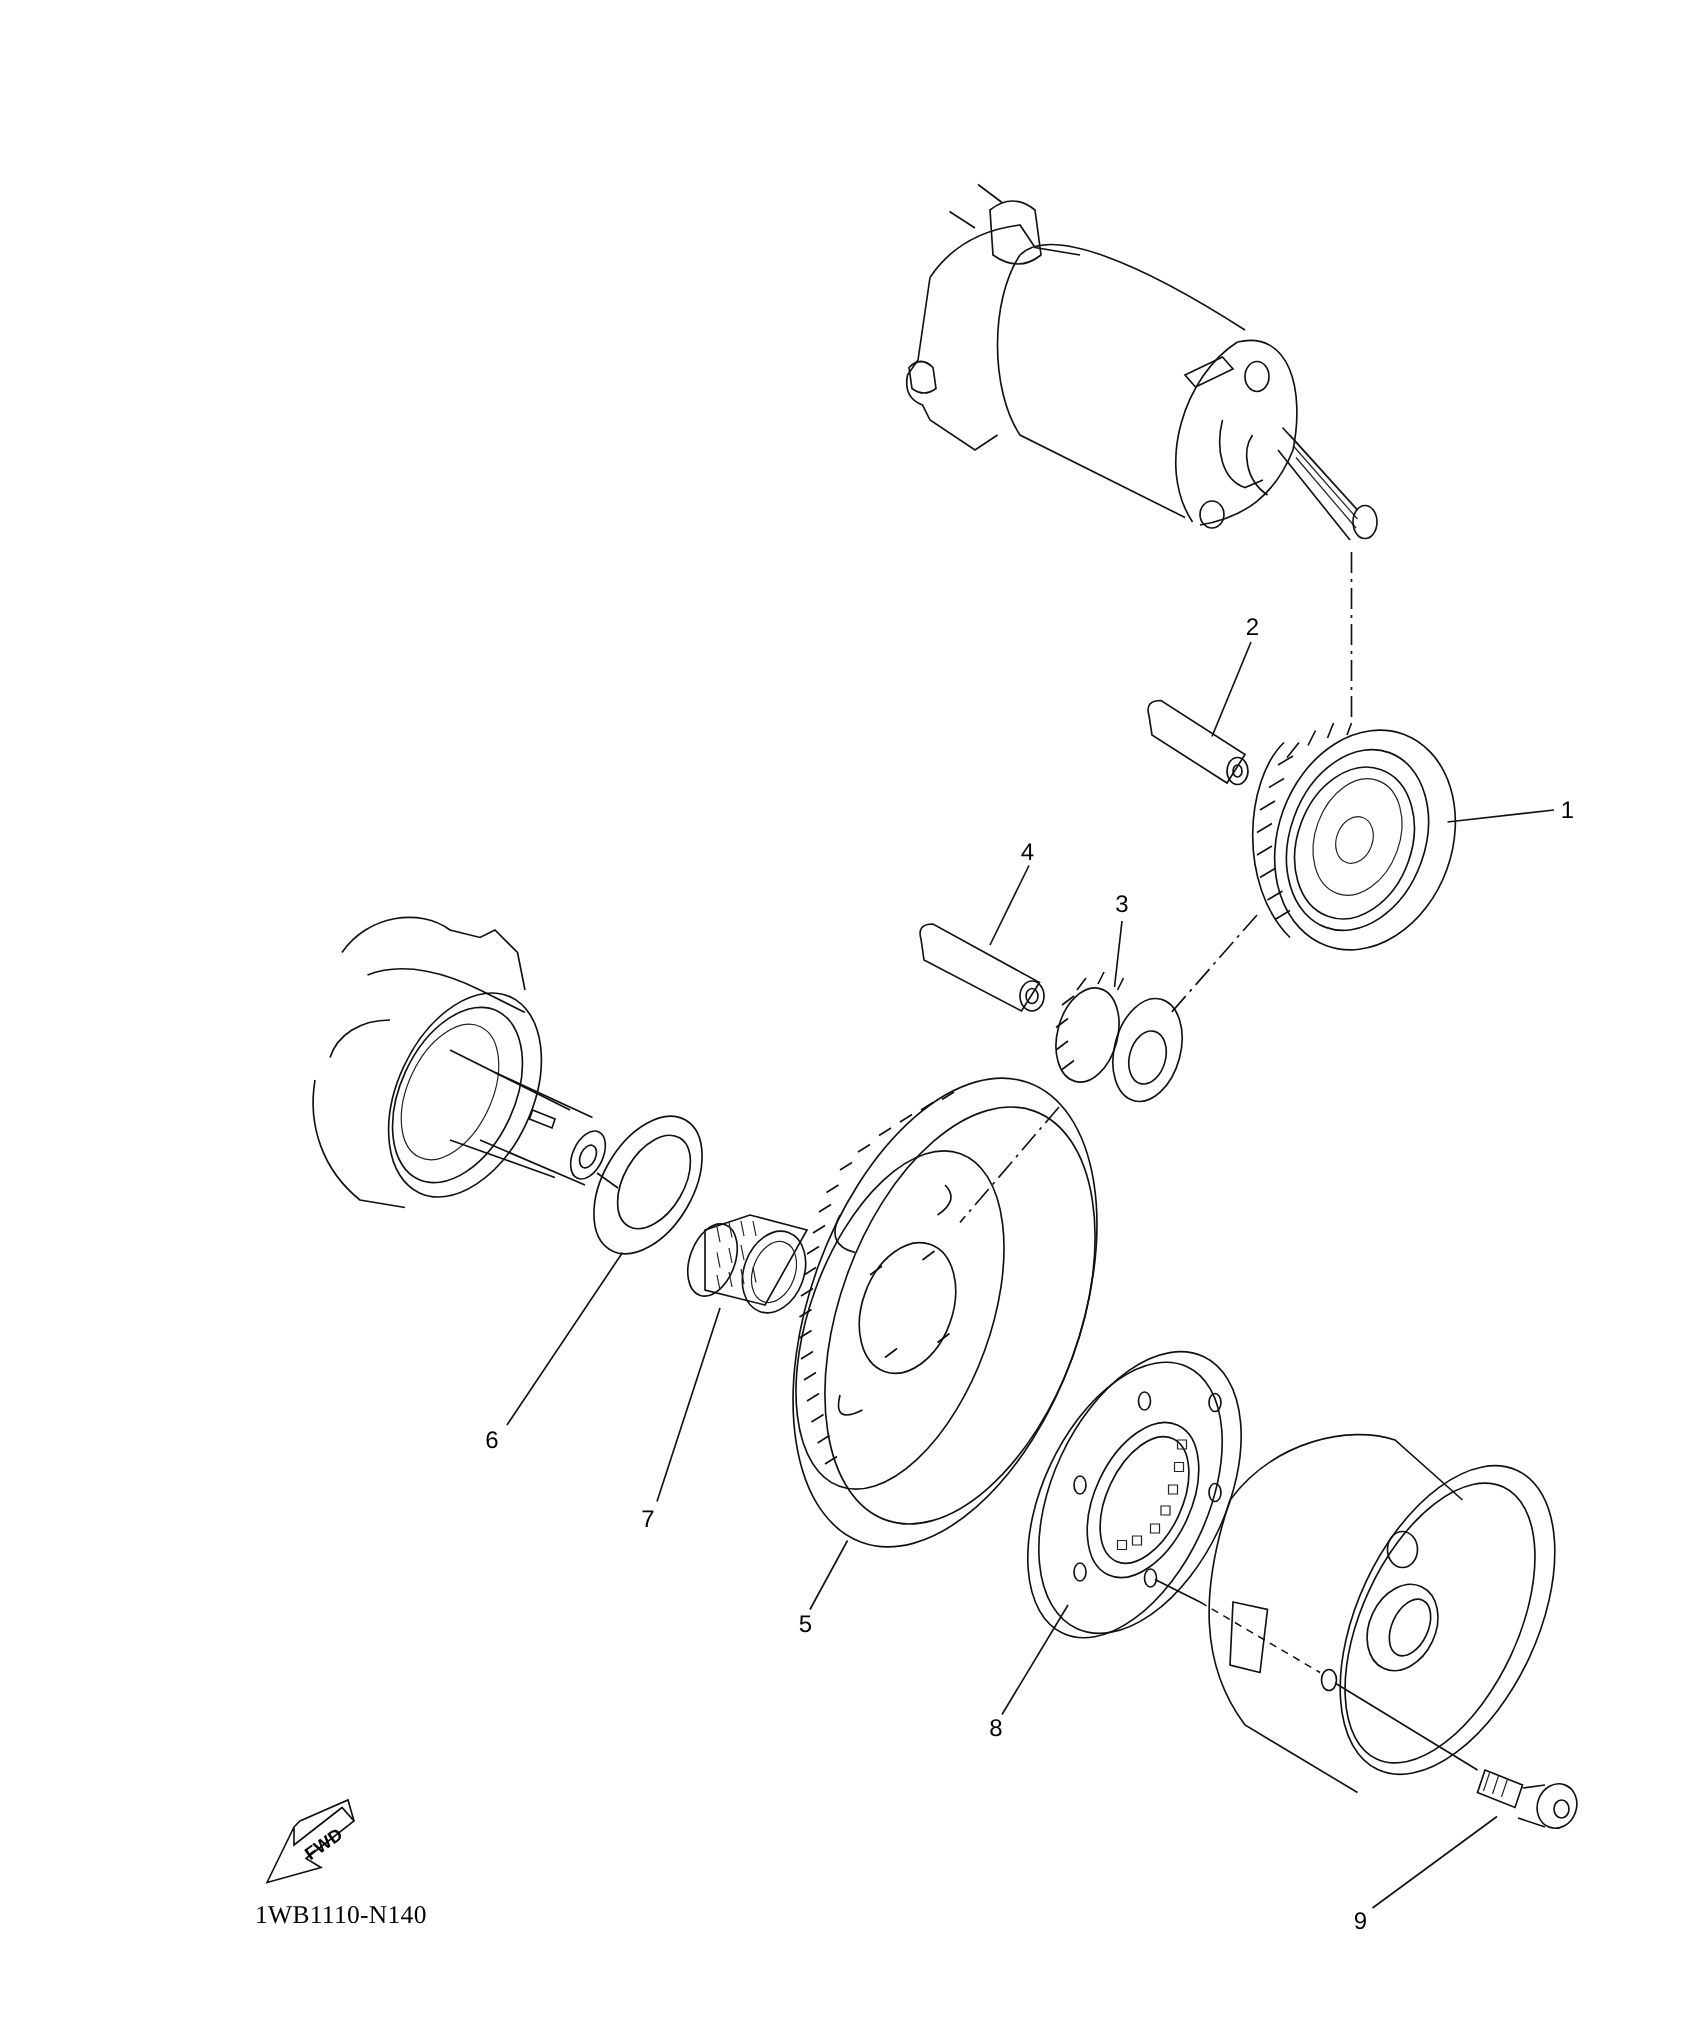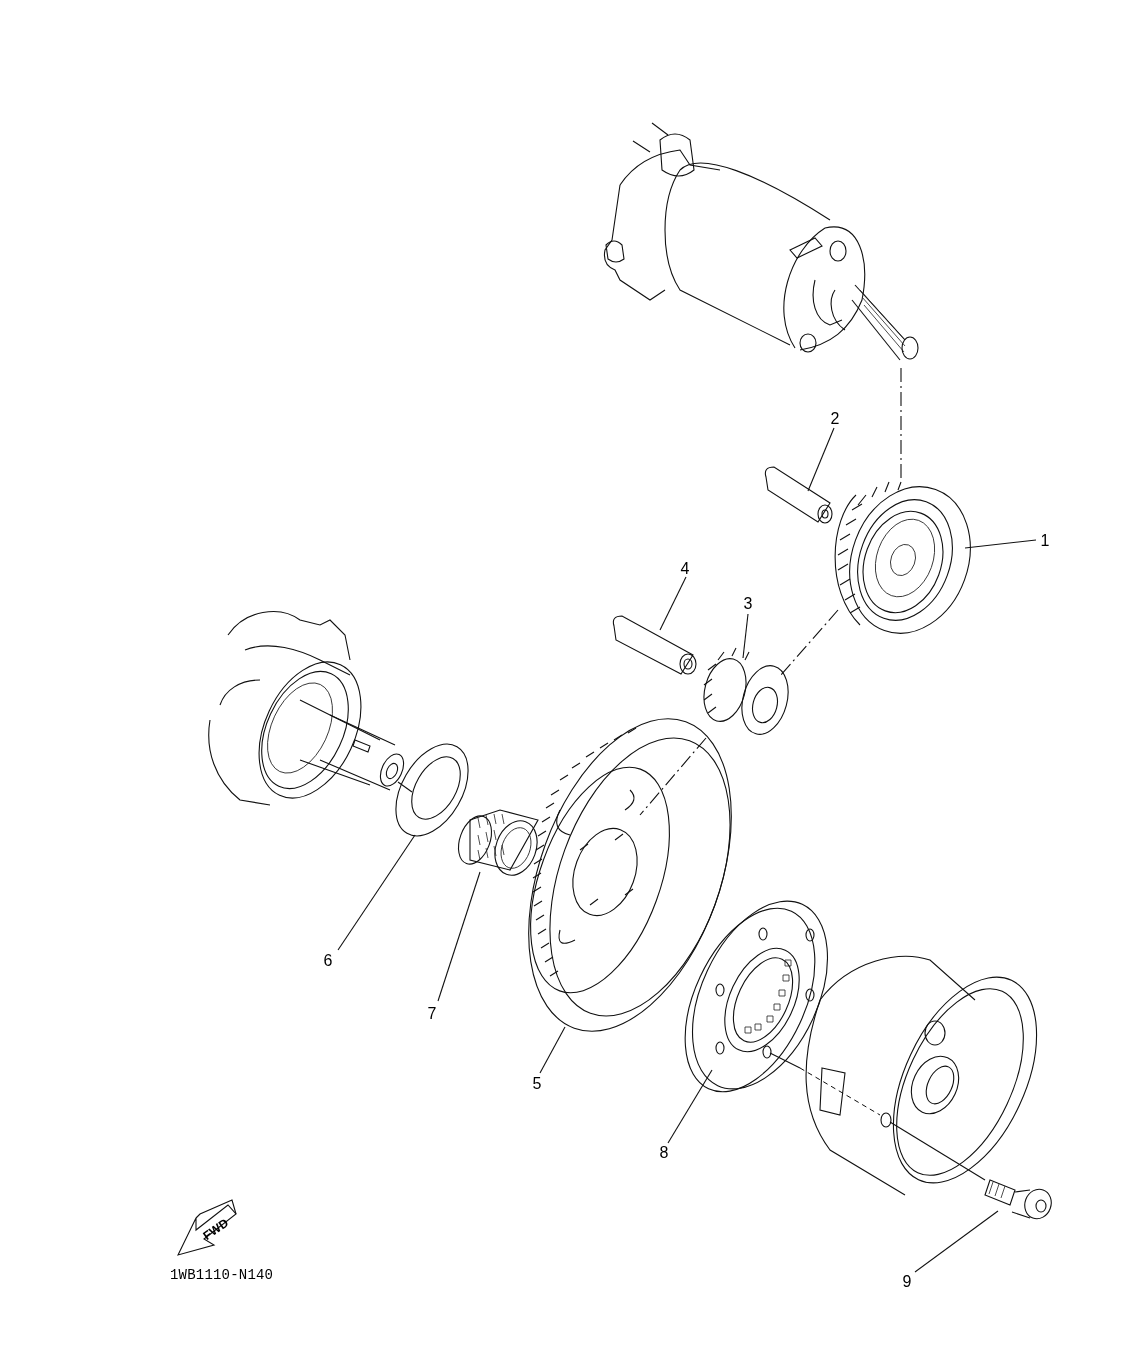--- a/index.html
+++ b/index.html
@@ -1,22 +1,22 @@
 <!DOCTYPE html>
 <html><head>
 <meta charset="utf-8">
 <style>
   html, body { margin: 0; padding: 0; background: #ffffff; }
   body { width: 1123px; height: 1351px; position: relative; overflow: hidden;
          font-family: "Liberation Sans", sans-serif; color: #000; }
   #diagram { position: absolute; left: 0; top: 0; width: 1123px; height: 1351px; }
   .lbl { position: absolute; font-size: 16px; line-height: 16px; transform: translate(-50%, -50%);
          font-family: "Liberation Sans", sans-serif; color: #000; }
-  .code { position: absolute; left: 170px; top: 1267px; font-size: 14px;
-          font-family: Liberation Mono, monospace; letter-spacing: 0.2px; }
+  .code { position: absolute; left: 170px; top: 1267px; font-size: 17px;
+          font-family: Liberation Serif, serif; letter-spacing: 0.2px; }
   svg .ln { fill: none; stroke: #111; stroke-width: 1.1; }
   svg .thin { fill: none; stroke: #222; stroke-width: 0.8; }
   svg .fillw { fill: #fff; stroke: #111; stroke-width: 1.1; }
   svg .dash { fill: none; stroke: #111; stroke-width: 1.1; stroke-dasharray: 14 4 2 4; }
   svg .dash2 { fill: none; stroke: #111; stroke-width: 1; stroke-dasharray: 5 4; }
 </style>
 </head>
 <body>
 
 <svg id="diagram" viewBox="0 0 1123 1351" xmlns="http://www.w3.org/2000/svg">

